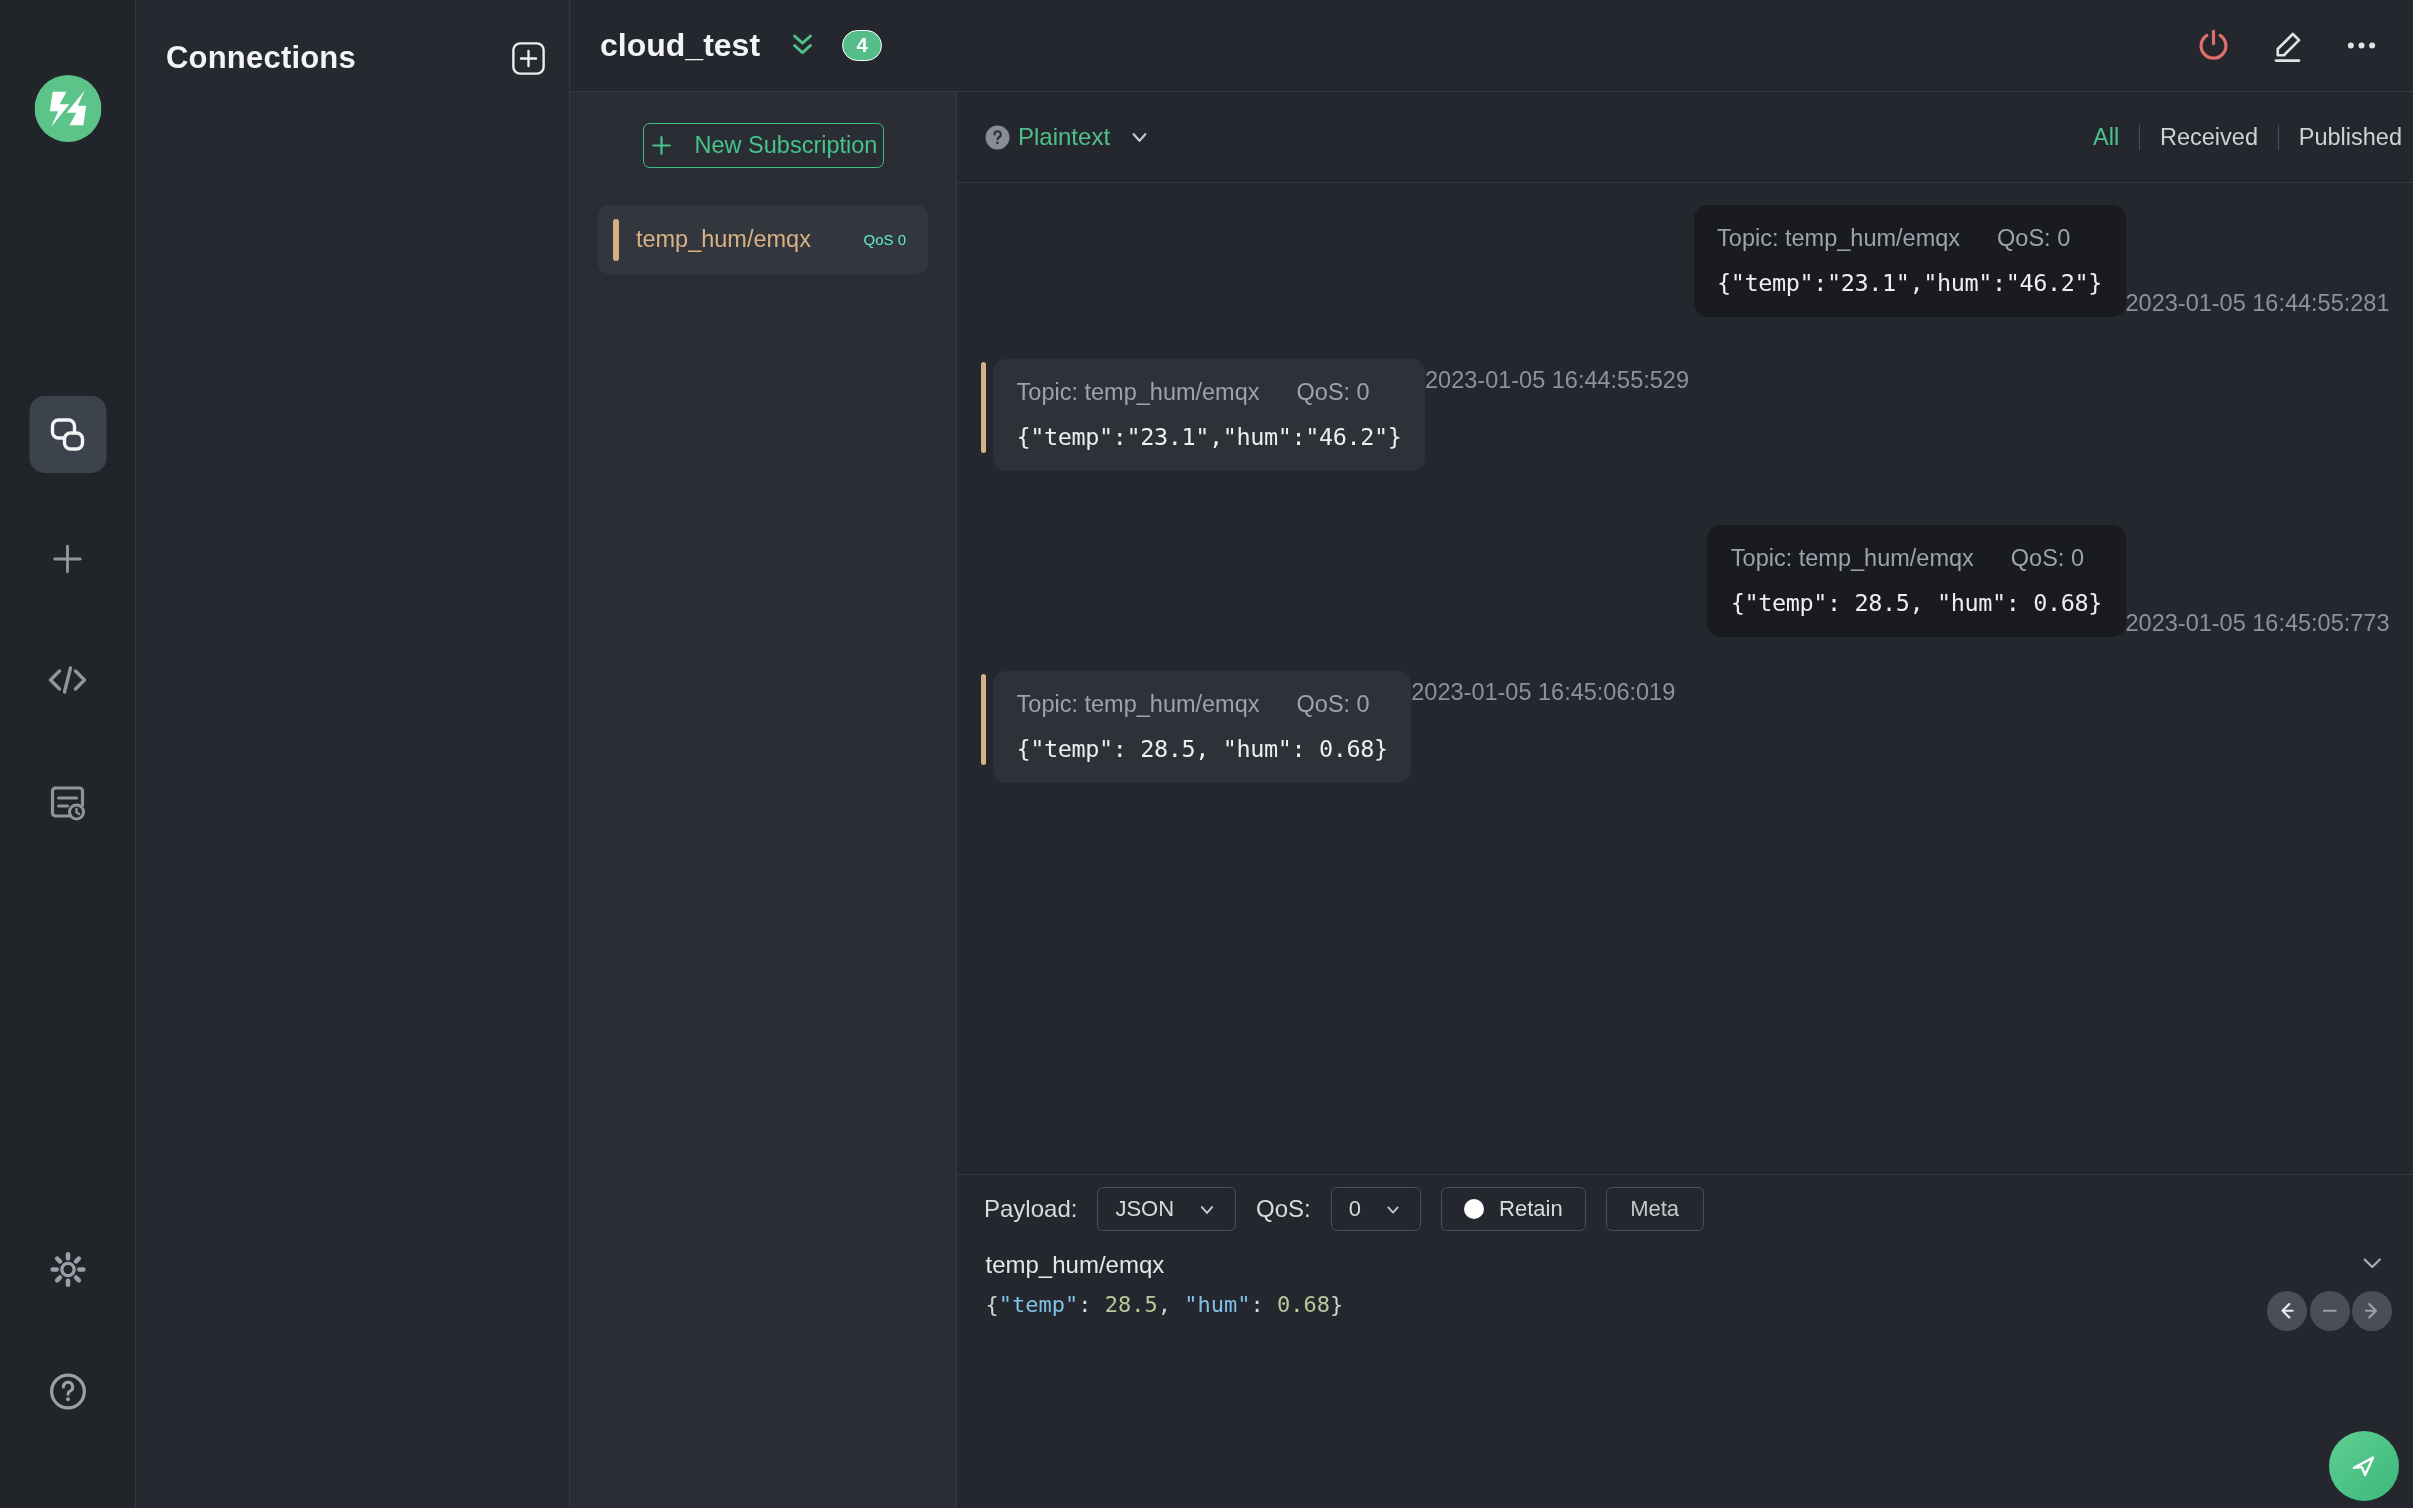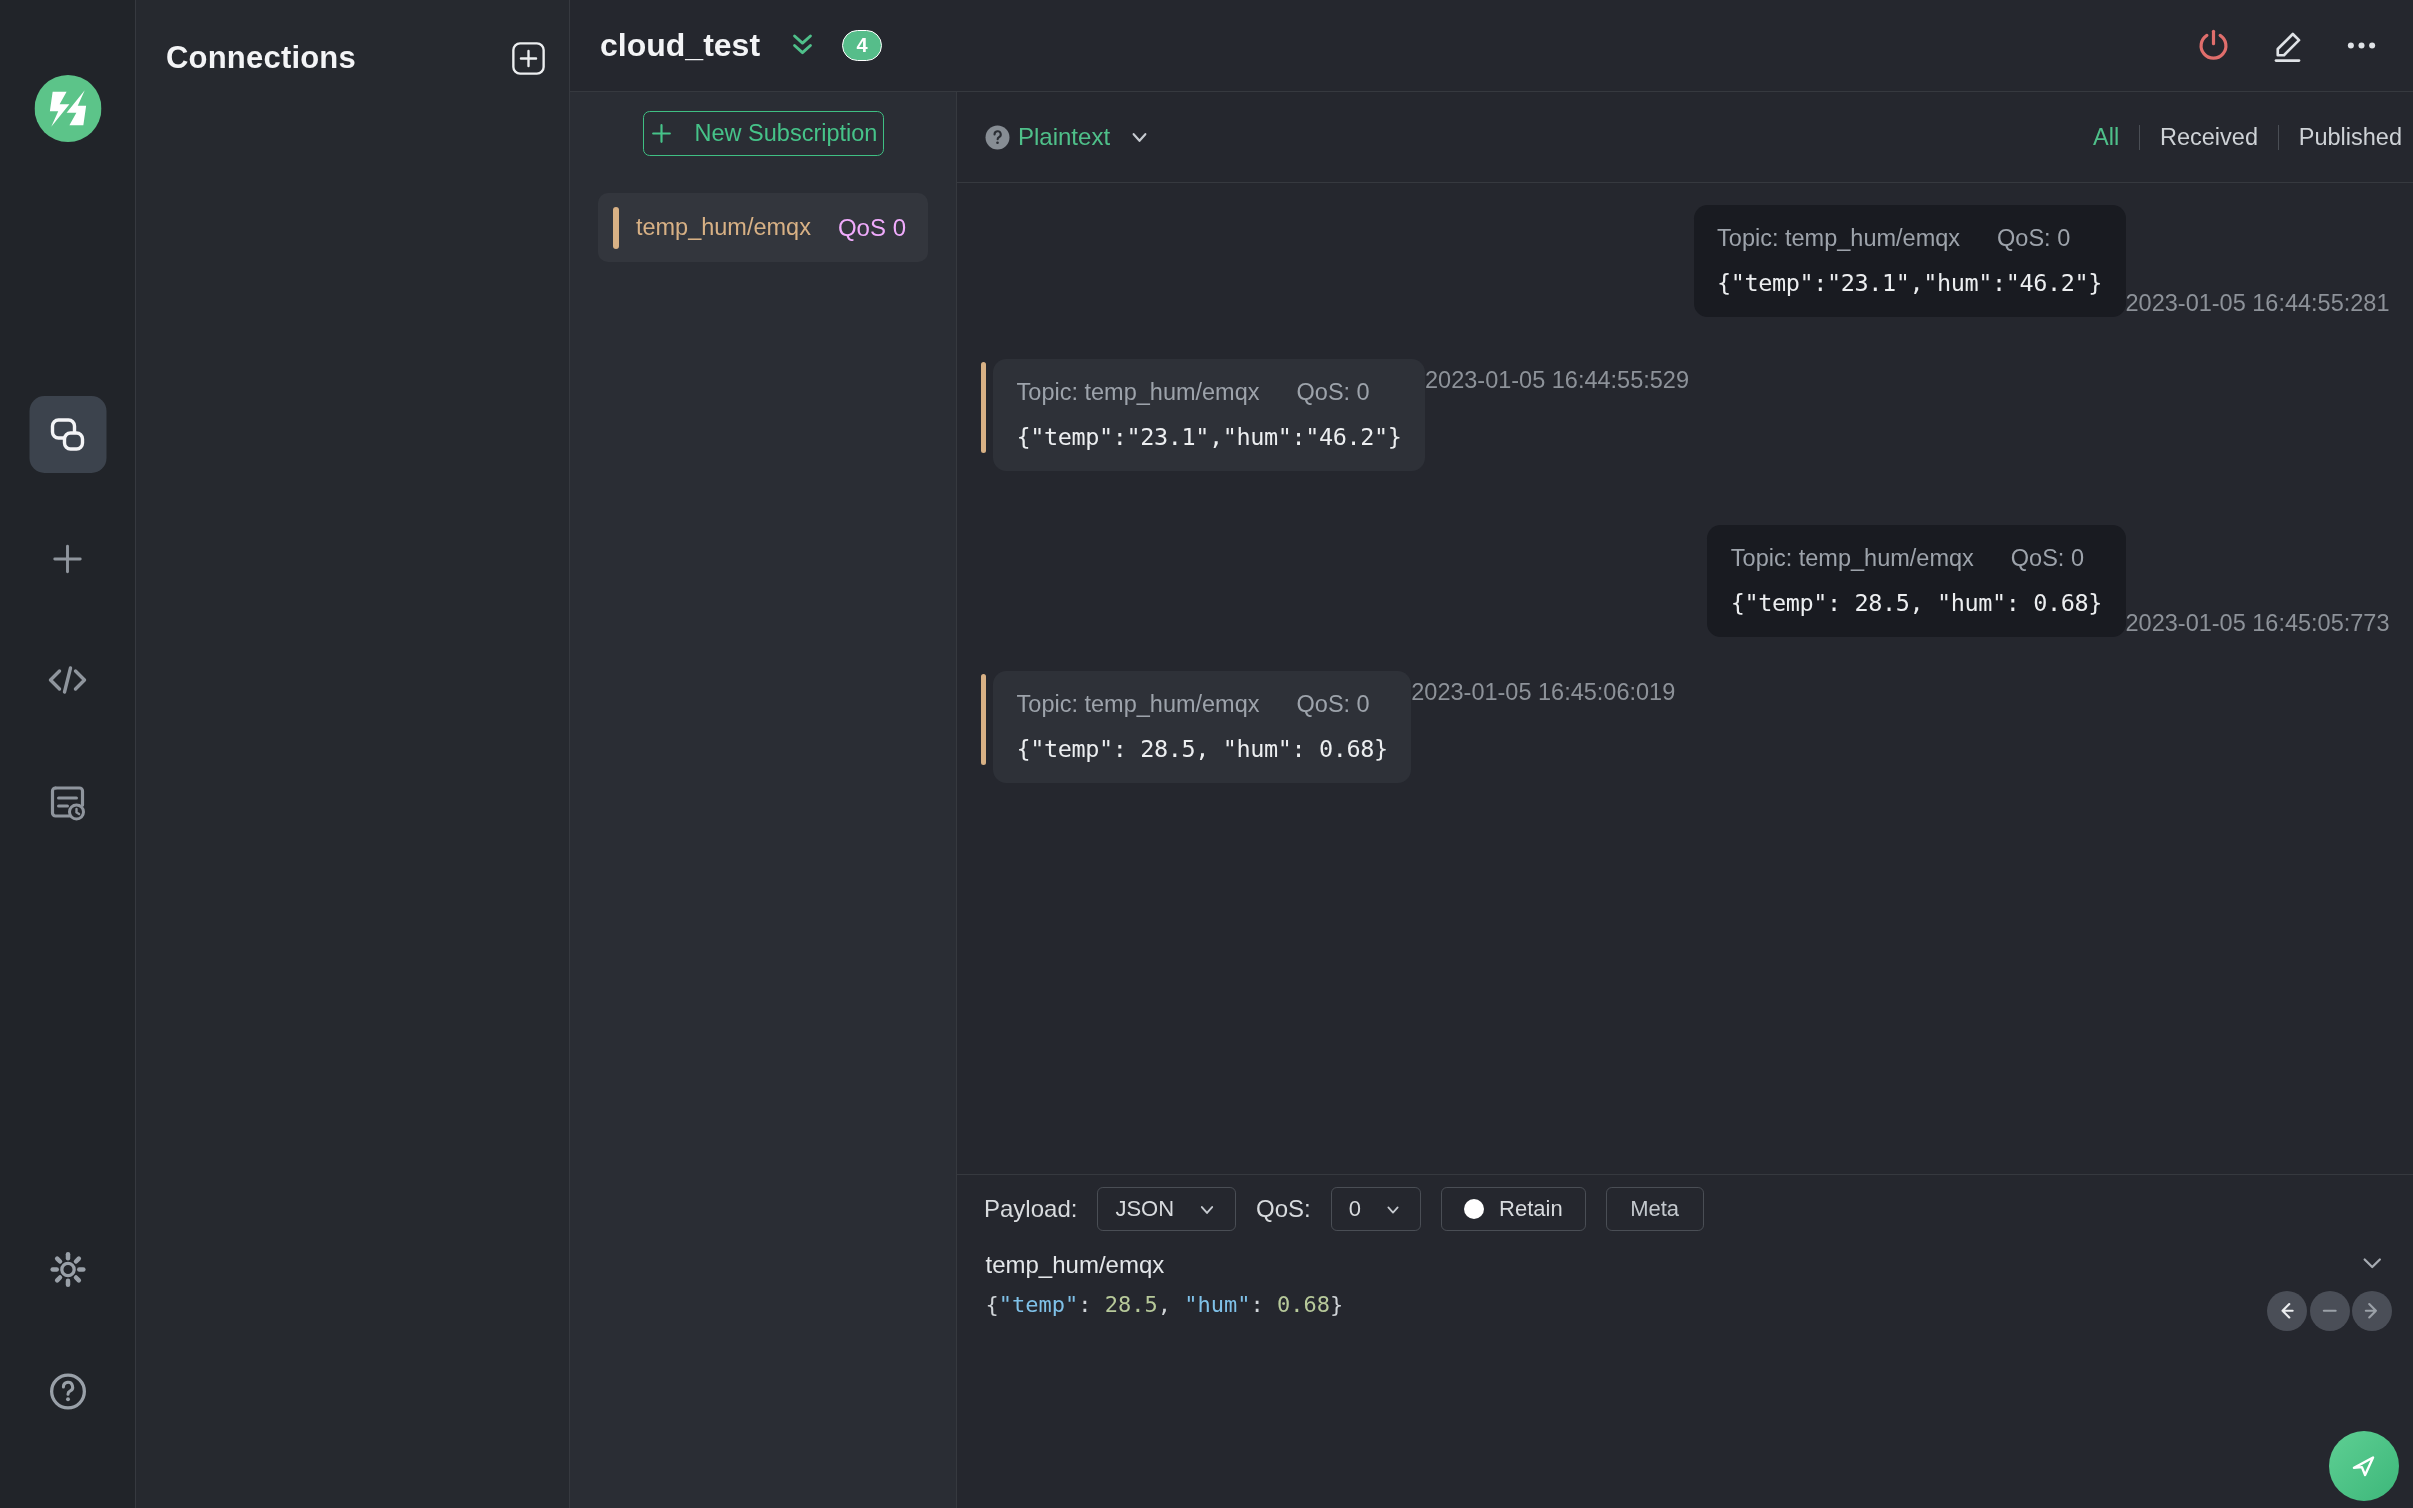--- a/index.html
+++ b/index.html
@@ -63,31 +63,31 @@
   .icon-btn { display:flex; align-items:center; justify-content:center; cursor:pointer; }
 
   .content { flex:1; display:flex; min-height:0; }
 
   
   .subs {
     width:387px; flex:none; background:#2a2d34; border-right:0.8px solid #36393f;
     display:flex; flex-direction:column; align-items:center;
   }
   .new-sub-btn {
-    margin-top:19px; width:241px; height:45px; border:0.8px solid #3fbf83; border-radius:6.7px;
+    margin-top:31px; width:241px; height:45px; border:0.8px solid #3fbf83; border-radius:6.7px;
     color:#46c389; font-size:23.5px; display:flex; align-items:center; justify-content:center; gap:21px;
     background:transparent; cursor:pointer;
   }
   .sub-item {
     margin-top:37px; width:330px; height:69px; border-radius:10px; background:#33363d;
     display:flex; align-items:center; padding:0 22px 0 15px; cursor:pointer;
   }
   .sub-bar { width:5.9px; height:42px; border-radius:3.4px; background:#d8b185; margin-right:17px; flex:none; }
   .sub-topic { color:#d8b185; font-size:23.5px; flex:1; }
-  .sub-qos { color:#f0abfc; font-size:24px; }
+  .sub-qos { color:#5eead4; font-size:15px; }
 
   
   .msgs { flex:1; display:flex; flex-direction:column; min-width:0; background:#25272e; }
   .msgs-toolbar {
     height:91px; flex:none; border-bottom:0.8px solid #36393f;
     display:flex; align-items:center; padding:0 11px 0 25px;
   }
   .fmt-group { display:flex; align-items:center; gap:17px; cursor:pointer; }
   .fmt-label { color:#4fc08a; font-size:24px; margin-left:5px; }
   .toolbar-spacer { flex:1; }

